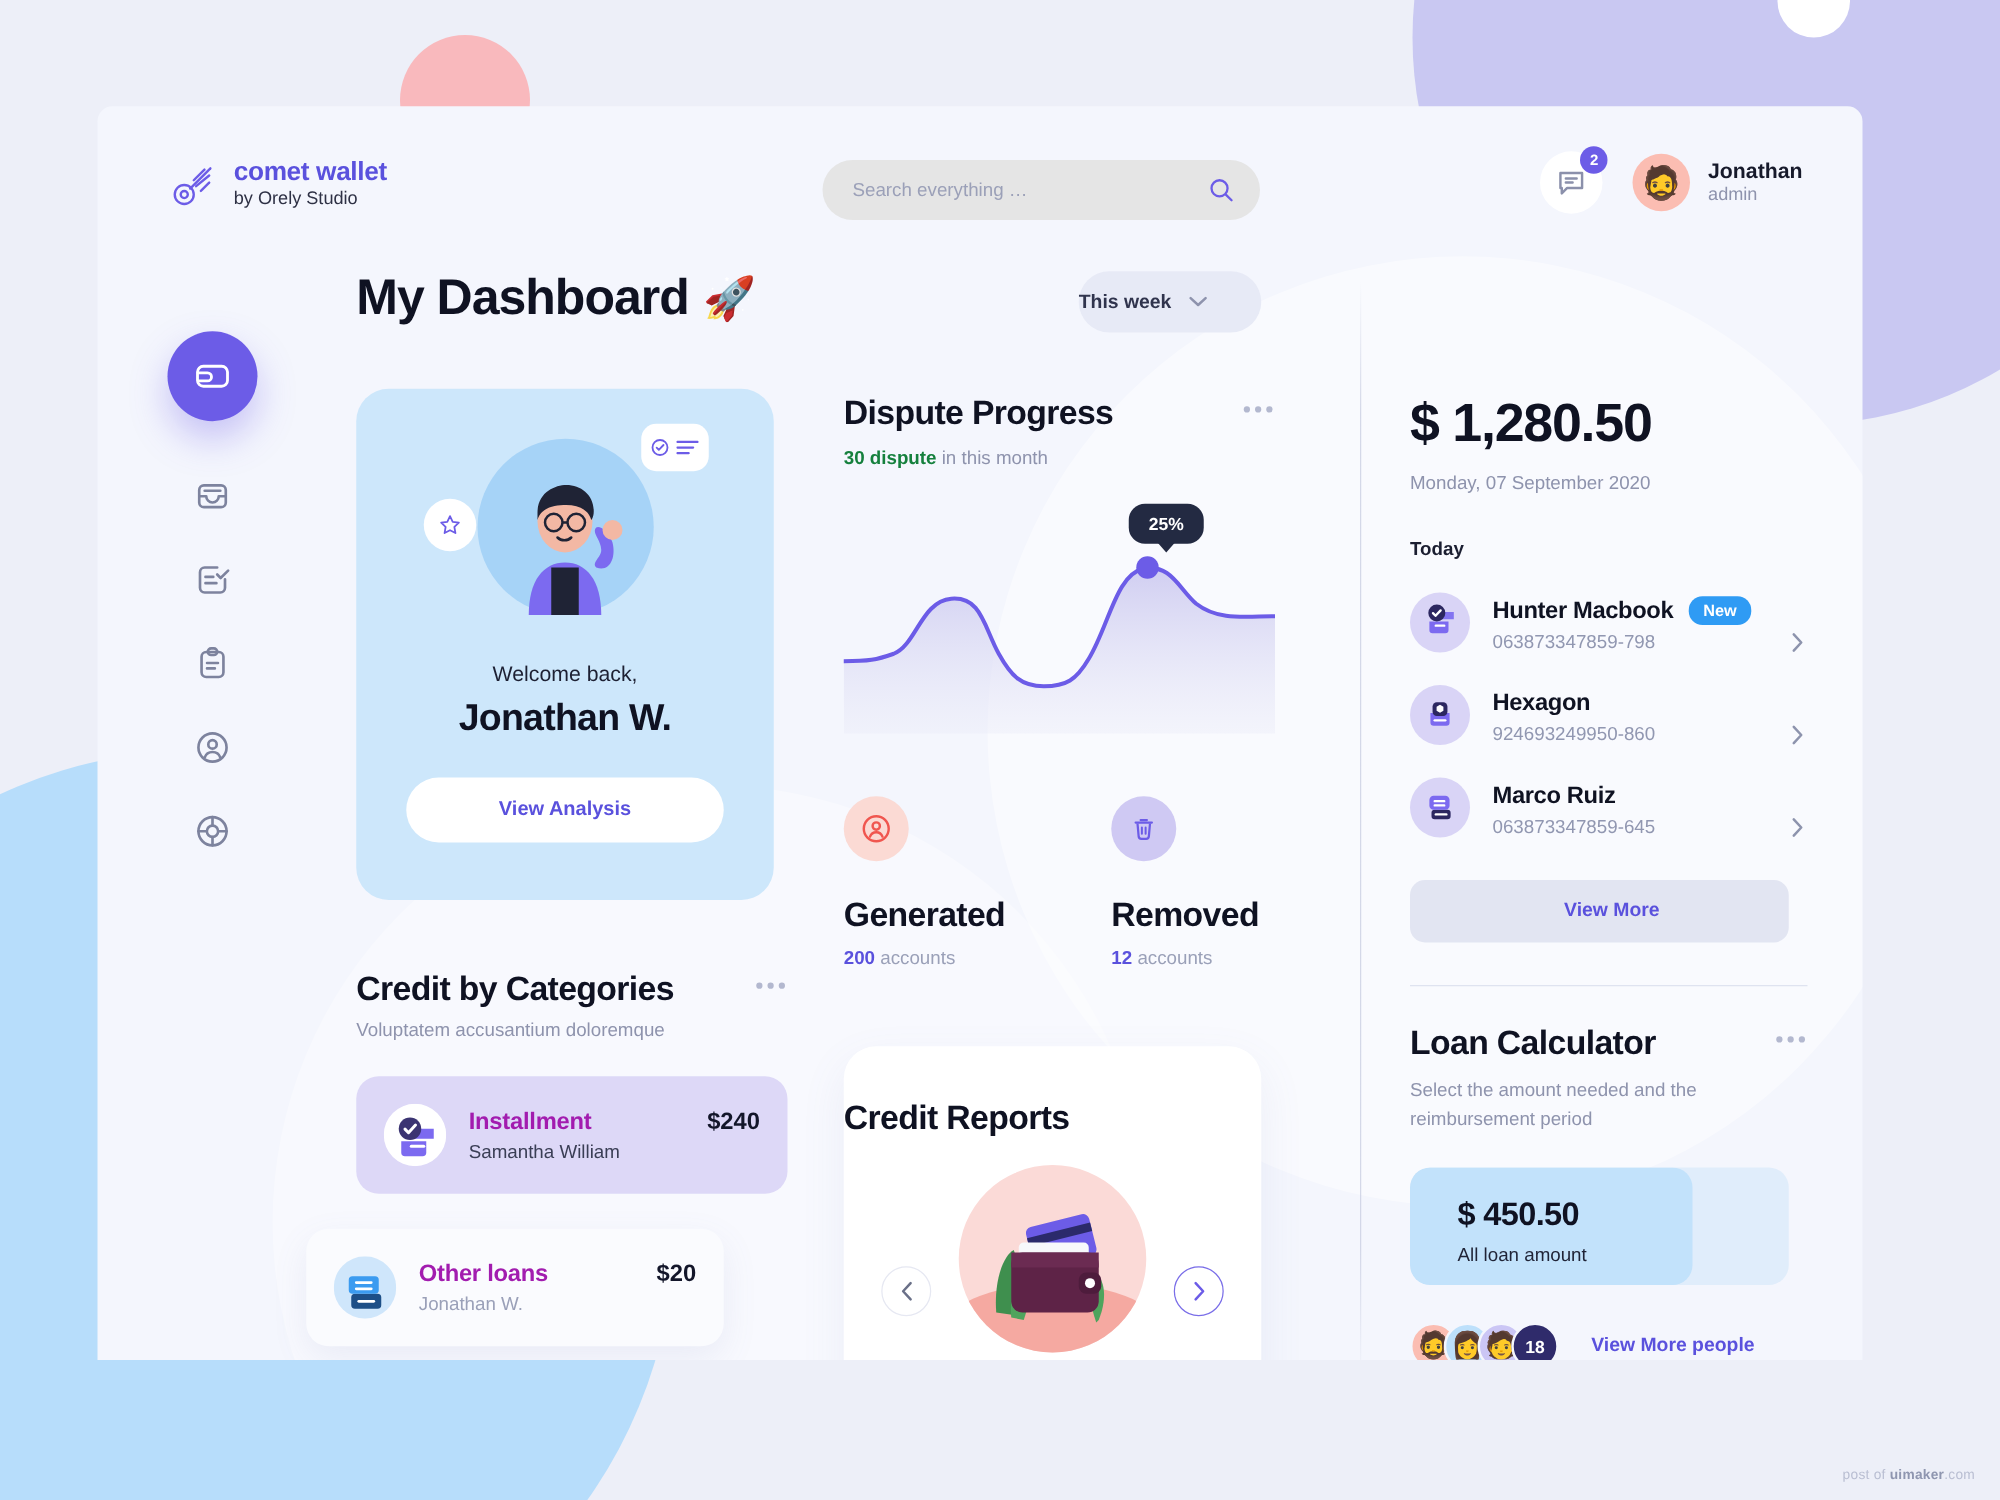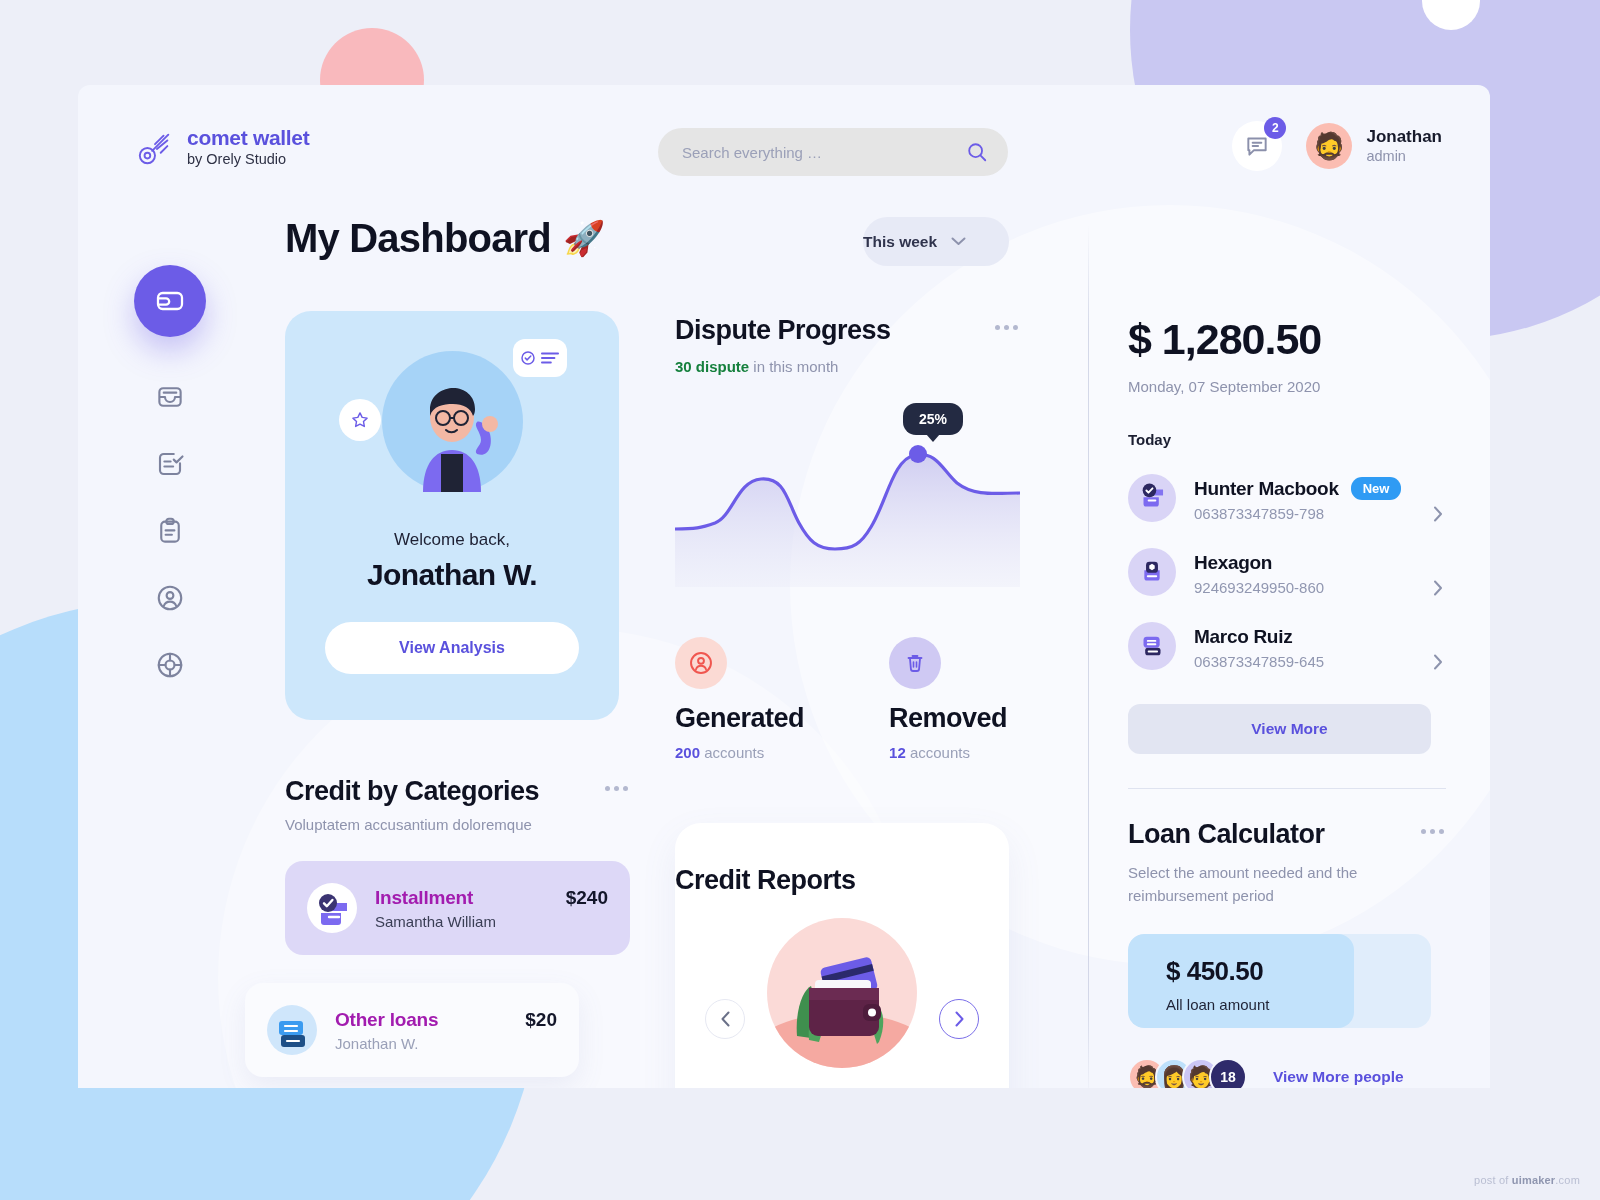--- a/index.html
+++ b/index.html
@@ -210,21 +210,21 @@
   .tooltip::after {
     content: ""; position: absolute; left: 50%; bottom: -7px; transform: translateX(-50%);
     border-left: 7px solid transparent; border-right: 7px solid transparent;
     border-top: 8px solid #232a42;
   }
 
   .stats-row { display: flex; gap: 85px; margin-top: 50px; }
   .stat-ic { width: 52px; height: 52px; border-radius: 50%; display: flex; align-items: center; justify-content: center; }
   .stat-ic.red { background: #fbdad4; }
   .stat-ic.violet { background: #cfc9f3; }
-  .stat-title { margin-top: 14px; font-size: 27px; font-weight: 700; color: #0f1222; letter-spacing: -0.5px; }
+  .stat-title { margin-top: 28px; font-size: 27px; font-weight: 700; color: #0f1222; letter-spacing: -0.5px; }
   .stat-sub { margin-top: 10px; font-size: 15px; color: #9aa0b8; }
   .stat-sub b { color: #5a51dd; font-weight: 700; }
 
   
   .reports-card {
     margin-top: 62px; width: 334px; height: 300px;
     background: #fff; border-radius: 26px;
     position: relative; overflow: hidden;
     box-shadow: 0 14px 36px rgba(110,120,180,0.09);
   }

